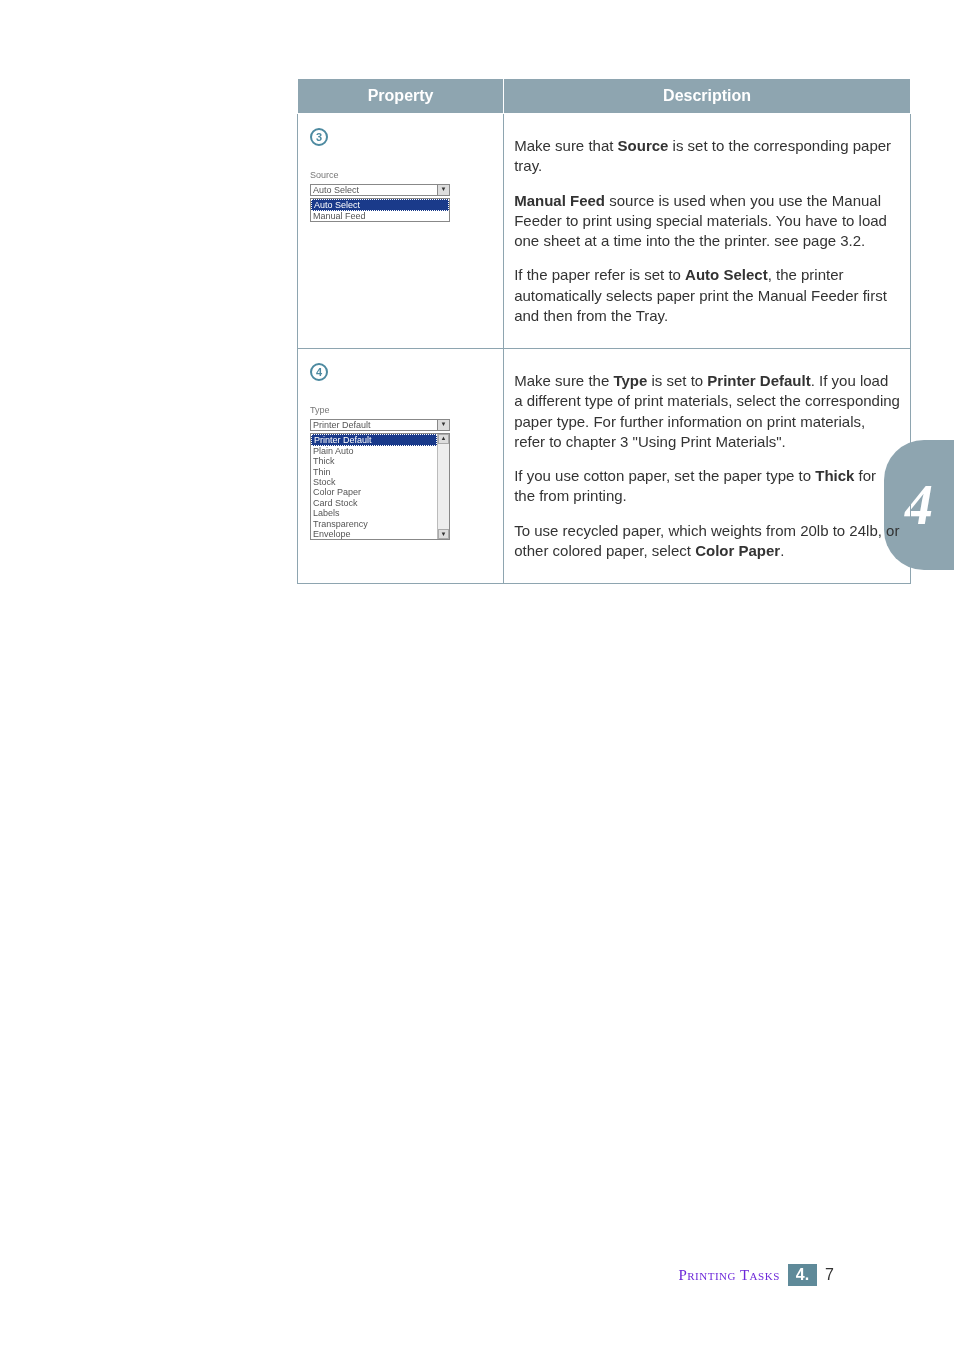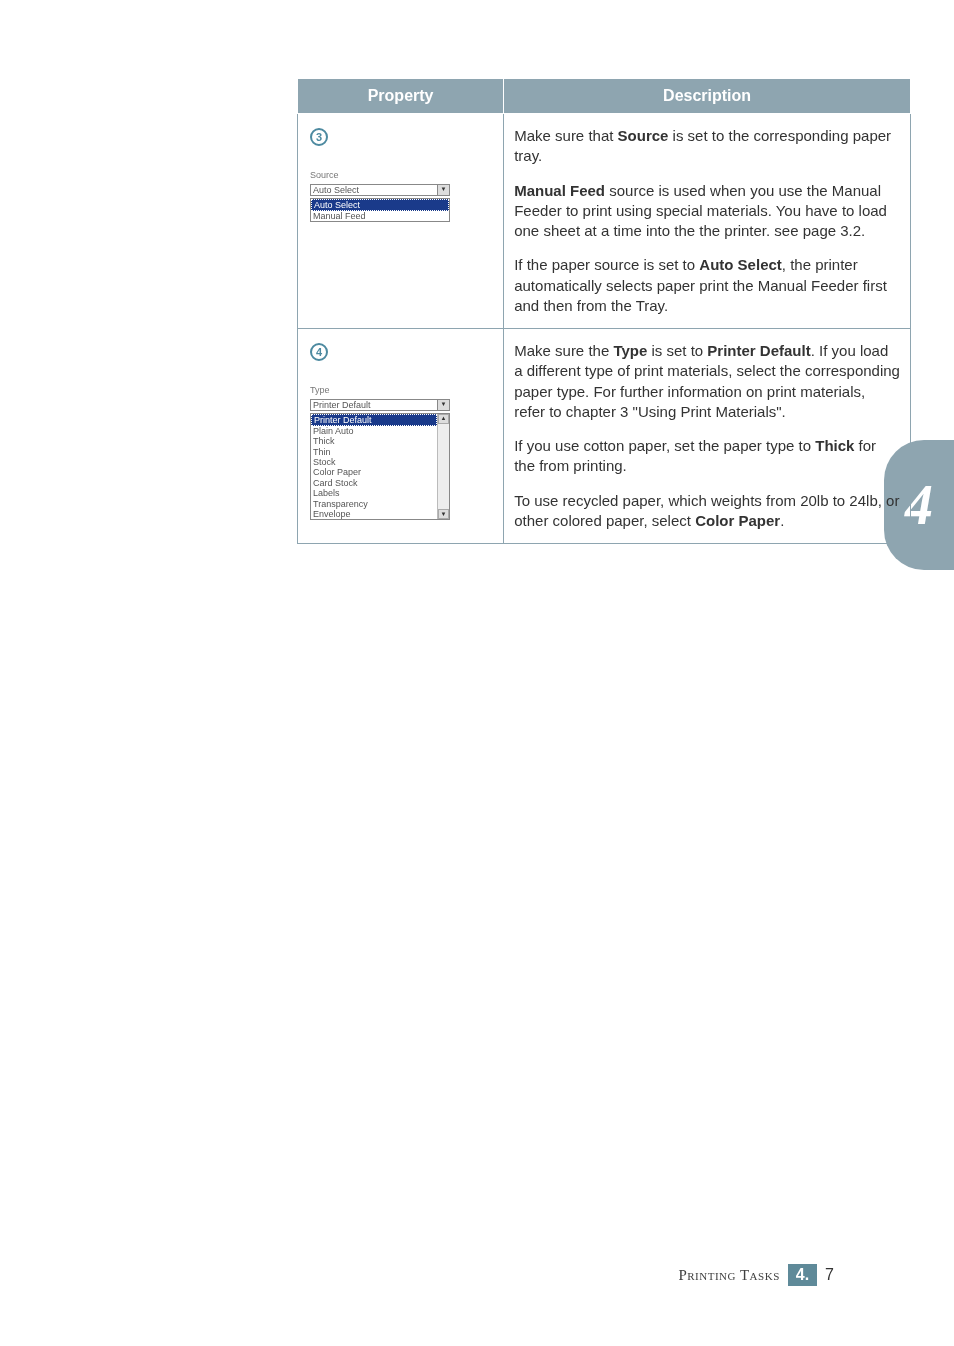--- a/index.html
+++ b/index.html
@@ -43,21 +43,21 @@
     color: #fff;
     font-weight: bold;
     font-size: 16px;
     padding: 8px 6px;
     border: 1px solid #fff;
     text-align: center;
   }
   table.main td {
     border: 1px solid #8ea5b0;
     vertical-align: top;
-    padding: 12px 10px;
+    padding: 22px 10px;
     font-size: 15px;
     line-height: 1.35;
     color: #333;
   }
   table.main td.propcell { width: 185px; padding: 12px 8px 12px 12px; }
   table.main td.desccell { width: 365px; }
   .desccell p { margin-bottom: 14px; }
   .desccell p:last-child { margin-bottom: 0; }
   .desccell b { font-weight: bold; }
 
@@ -117,21 +117,21 @@
     bottom: 60px;
     right: 120px;
     display: flex;
     align-items: center;
     gap: 8px;
   }
   .footer .title {
     font-variant: small-caps;
     letter-spacing: 0.5px;
     font-size: 15px;
-    color: #404040;
+    color: #6d28d9;
     font-family: Georgia, 'Times New Roman', serif;
   }
   .footer .badge {
     background: #5f8a99;
     color: #fff;
     font-weight: bold;
     padding: 2px 8px;
     font-size: 16px;
     font-family: Verdana, sans-serif;
   }
@@ -176,21 +176,21 @@
           </div>
         </td>
         <td class="desccell">
           <p>
             <span>Make sure that </span><b>Source</b><span> is set to the corresponding paper tray.</span>
           </p>
           <p>
             <b>Manual Feed</b><span> source is used when you use the Manual Feeder to print using special materials. You have to load one sheet at a time into the the printer. see page 3.2.</span>
           </p>
           <p>
-            <span>If the paper source is set to </span><b>Auto Select</b><span>, the printer automatically selects paper print the Manual Feeder first and then from the Tray.</span>
+            <span>If the paper refer is set to </span><b>Auto Select</b><span>, the printer automatically selects paper print the Manual Feeder first and then from the Tray.</span>
           </p>
         </td>
       </tr>
 
       <tr>
         <td class="propcell">
           <span class="circled">4</span>
           <div class="mini">
             <div class="lbl">Type</div>
             <div class="combo">

